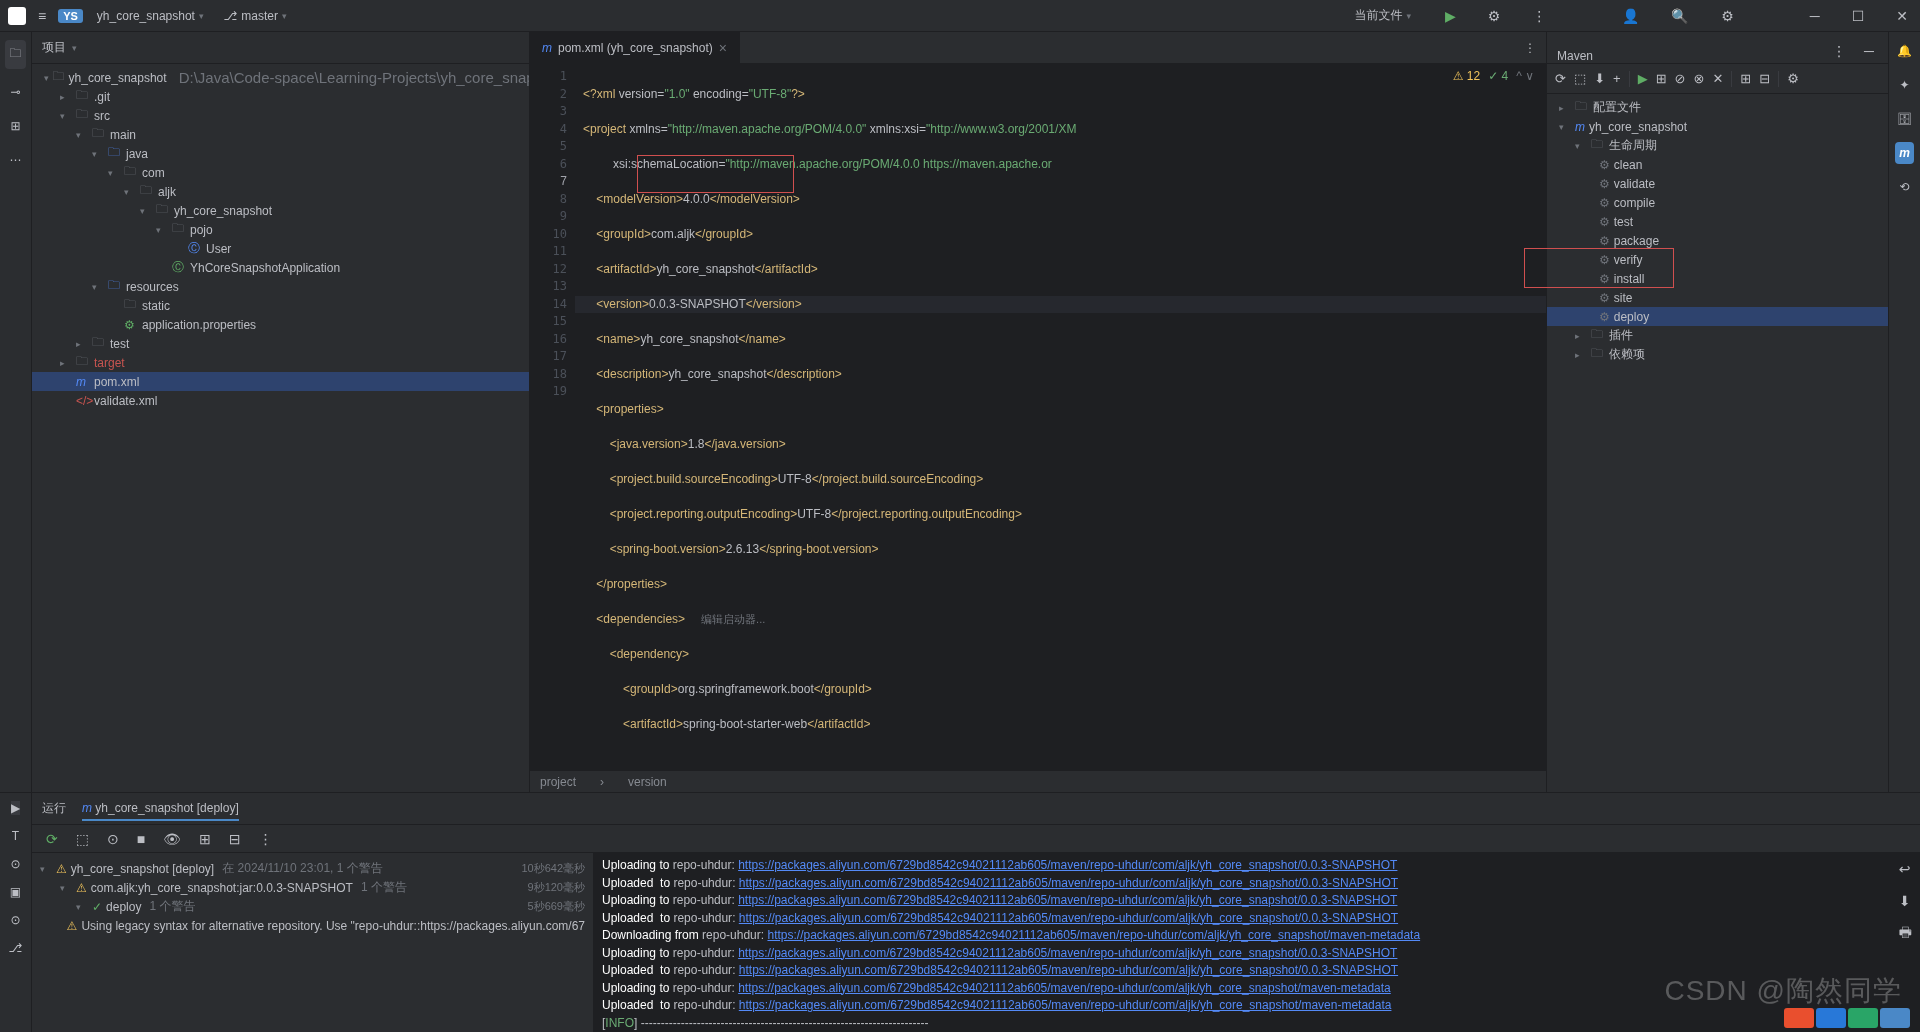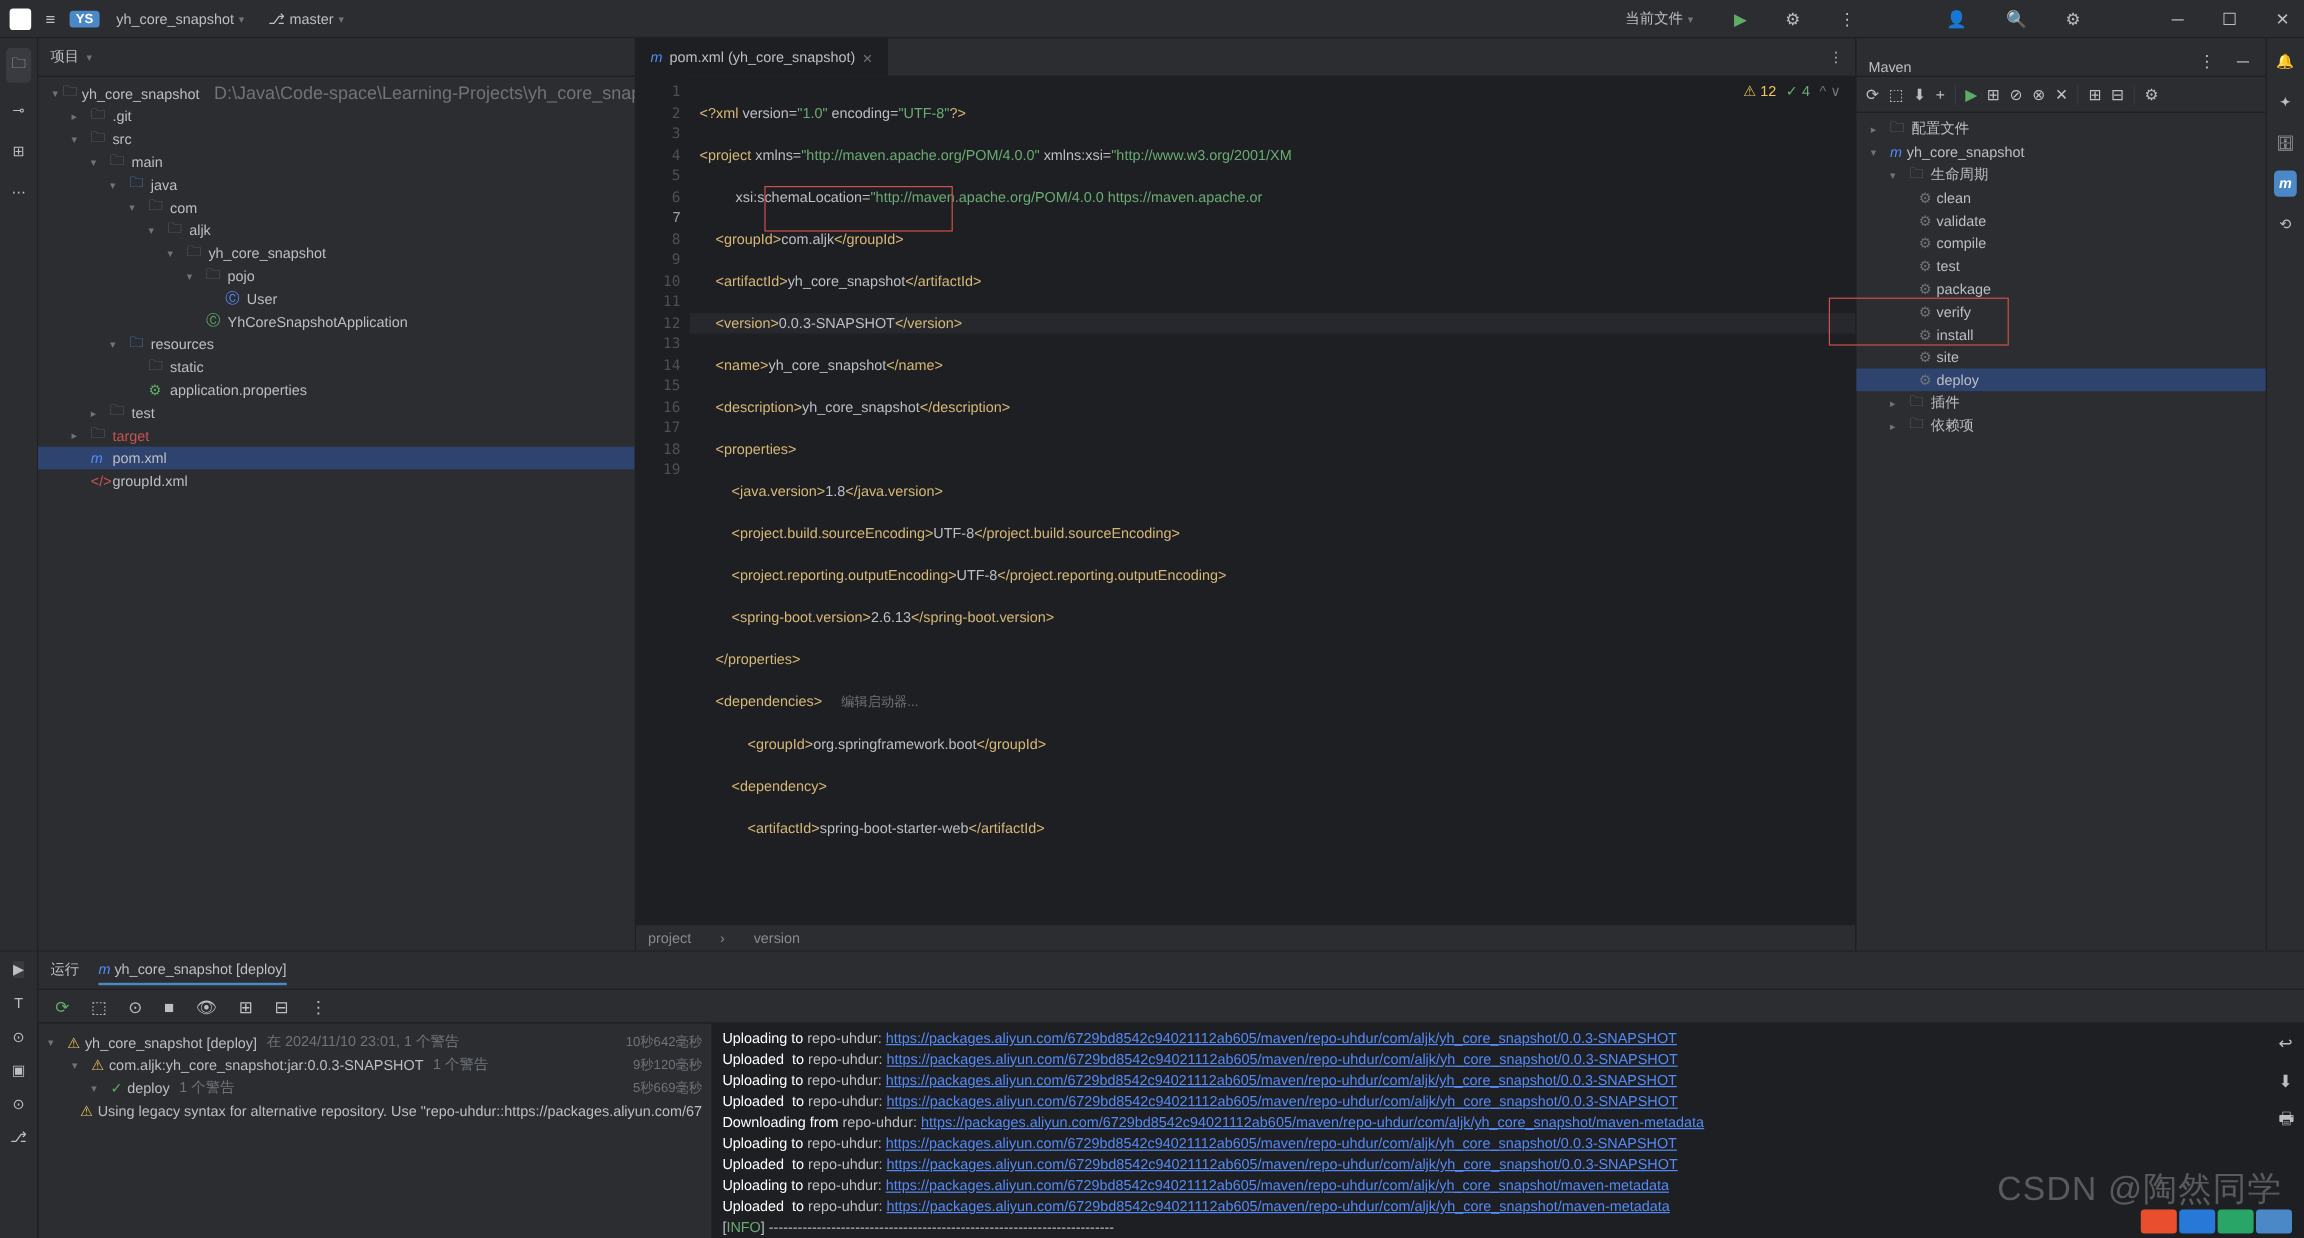--- a/index.html
+++ b/index.html
@@ -237,54 +237,55 @@
       <div class="tree-row selected">
           <span class="indent" style="width:16px"></span>
           <span class="tree-arrow"></span>
           <span class="tree-icon" style="color:#548af7;font-style:italic">m</span>
           <span>pom.xml</span>
         </div>
       <div class="tree-row">
           <span class="indent" style="width:16px"></span>
           <span class="tree-arrow"></span>
           <span class="tree-icon" style="color:#c75450">&lt;/&gt;</span>
-          <span>groupId.xml</span>
+          <span>validate.xml</span>
         </div>
     </div>
   </div>
 
   <div class="editor-area">
     <div class="tabs">
       <div class="tab">
           <span style="color:#548af7;font-style:italic">m</span>
           <span>pom.xml (yh_core_snapshot)</span>
           <span class="tab-close">×</span>
         </div>
       <div class="tab-more">⋮</div>
     </div>
     <div class="editor-body">
       <div class="gutter">1<br>2<br>3<br>4<br>5<br>6<br><span class="current">7</span><br>8<br>9<br>10<br>11<br>12<br>13<br>14<br>15<br>16<br>17<br>18<br>19</div>
       <div class="code">
 <div class="code-line"><span class="tag">&lt;?xml</span> <span class="attr">version=</span><span class="val">"1.0"</span> <span class="attr">encoding=</span><span class="val">"UTF-8"</span><span class="tag">?&gt;</span></div>
 <div class="code-line"><span class="tag">&lt;project</span> <span class="attr">xmlns=</span><span class="val">"http://maven.apache.org/POM/4.0.0"</span> <span class="attr">xmlns:xsi=</span><span class="val">"http://www.w3.org/2001/XM</span></div>
 <div class="code-line">         <span class="attr">xsi:schemaLocation=</span><span class="val">"http://maven.apache.org/POM/4.0.0 https://maven.apache.or</span></div>
+<div class="code-line">    <span class="tag">&lt;modelVersion&gt;</span><span class="txt">4.0.0</span><span class="tag">&lt;/modelVersion&gt;</span></div>
 <div class="code-line">    <span class="tag">&lt;groupId&gt;</span><span class="txt">com.aljk</span><span class="tag">&lt;/groupId&gt;</span></div>
 <div class="code-line">    <span class="tag">&lt;artifactId&gt;</span><span class="txt">yh_core_snapshot</span><span class="tag">&lt;/artifactId&gt;</span></div>
 <div class="code-line current">    <span class="tag">&lt;version&gt;</span><span class="txt">0.0.3-SNAPSHOT</span><span class="tag">&lt;/version&gt;</span></div>
 <div class="code-line">    <span class="tag">&lt;name&gt;</span><span class="txt">yh_core_snapshot</span><span class="tag">&lt;/name&gt;</span></div>
 <div class="code-line">    <span class="tag">&lt;description&gt;</span><span class="txt">yh_core_snapshot</span><span class="tag">&lt;/description&gt;</span></div>
 <div class="code-line">    <span class="tag">&lt;properties&gt;</span></div>
 <div class="code-line">        <span class="tag">&lt;java.version&gt;</span><span class="txt">1.8</span><span class="tag">&lt;/java.version&gt;</span></div>
 <div class="code-line">        <span class="tag">&lt;project.build.sourceEncoding&gt;</span><span class="txt">UTF-8</span><span class="tag">&lt;/project.build.sourceEncoding&gt;</span></div>
 <div class="code-line">        <span class="tag">&lt;project.reporting.outputEncoding&gt;</span><span class="txt">UTF-8</span><span class="tag">&lt;/project.reporting.outputEncoding&gt;</span></div>
 <div class="code-line">        <span class="tag">&lt;spring-boot.version&gt;</span><span class="txt">2.6.13</span><span class="tag">&lt;/spring-boot.version&gt;</span></div>
 <div class="code-line">    <span class="tag">&lt;/properties&gt;</span></div>
 <div class="code-line">    <span class="tag">&lt;dependencies&gt;</span><span class="hint">编辑启动器...</span></div>
+<div class="code-line">        <span class="tag">&lt;dependency&gt;</span></div>
 <div class="code-line">            <span class="tag">&lt;groupId&gt;</span><span class="txt">org.springframework.boot</span><span class="tag">&lt;/groupId&gt;</span></div>
-<div class="code-line">        <span class="tag">&lt;dependency&gt;</span></div>
 <div class="code-line">            <span class="tag">&lt;artifactId&gt;</span><span class="txt">spring-boot-starter-web</span><span class="tag">&lt;/artifactId&gt;</span></div>
         <div class="highlight-box" style="top:91px;left:62px;width:157px;height:38px"></div>
         <div class="warn-badge"><span class="warn-yellow">⚠ <span>12</span></span><span class="warn-green">✓ <span>4</span></span><span style="color:#6f737a">^ ∨</span></div>
       </div>
     </div>
     <div class="breadcrumb">
         <span>project</span>
         <span>›</span>
         <span>version</span>
       </div>

